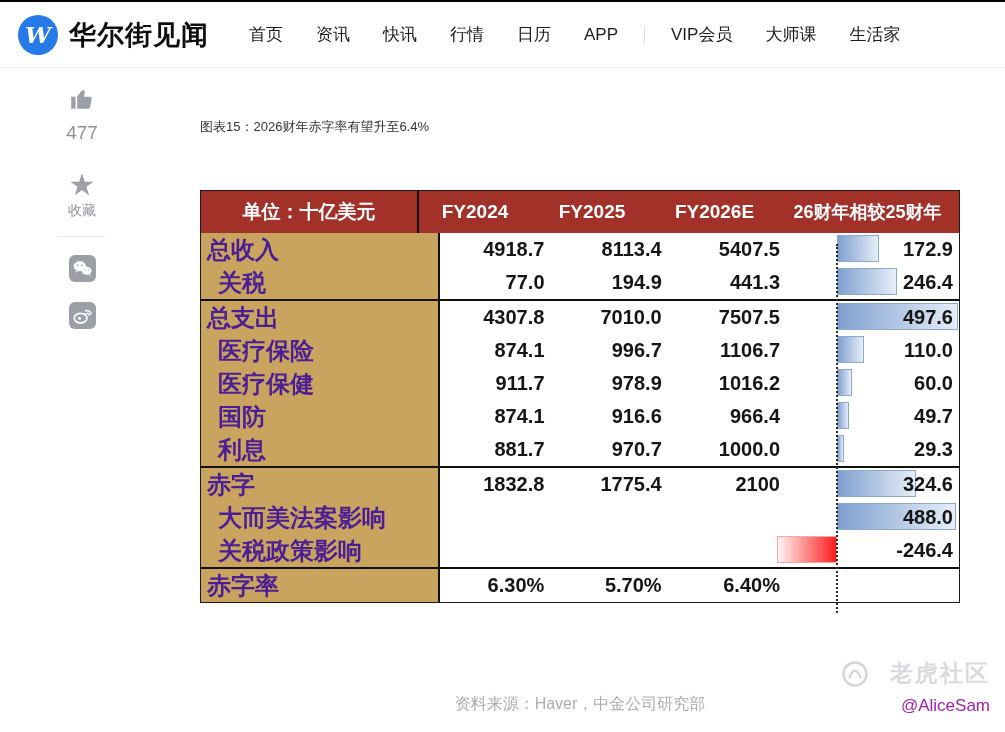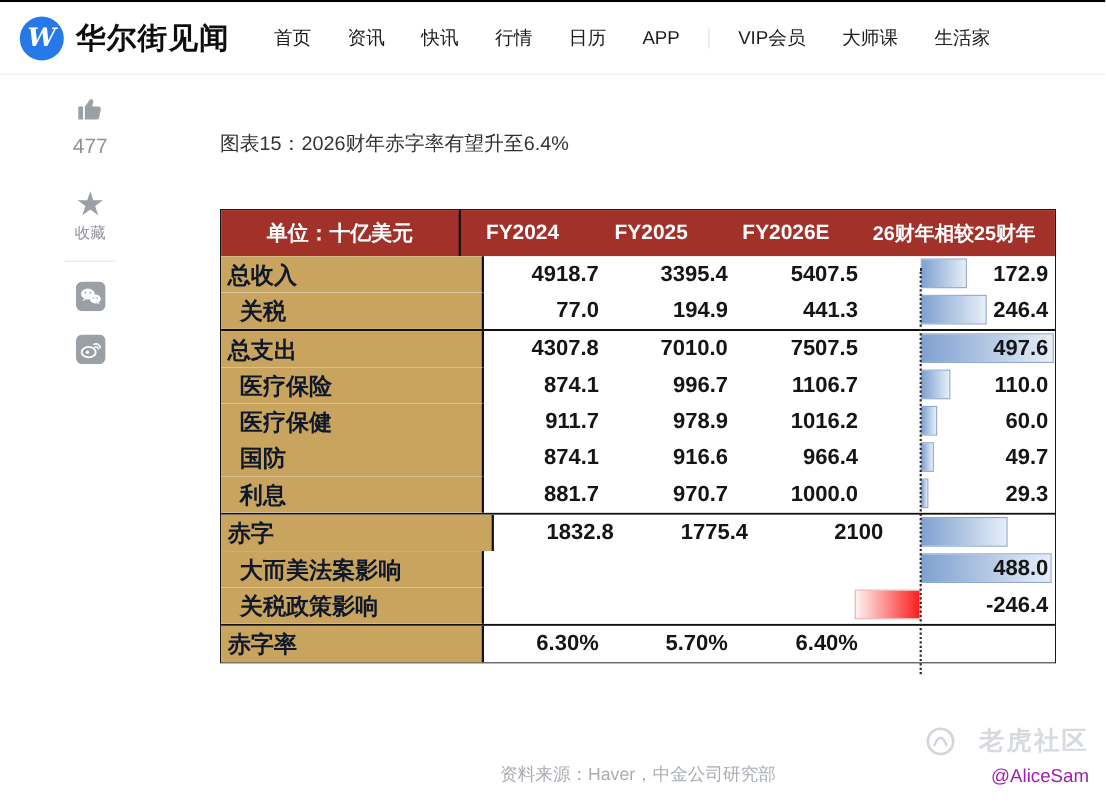--- a/index.html
+++ b/index.html
@@ -21,31 +21,31 @@
   .nav-divider{width:1px;height:18px;background:#ddd;margin:0 26px 0 -7px;}
   
   .rail{position:absolute;left:58px;top:86px;width:48px;text-align:center;}
   .rail .icon-btn{display:block;margin:0 auto;cursor:pointer;}
   .rail-count{font-size:19px;color:#8d9298;margin:6px 0 26px;}
   .rail-label{font-size:14px;color:#8d9298;margin:2px 0 16px;}
   .star-glyph{font-size:30px;color:#9aa0a6;line-height:30px;}
   .rail-divider{width:46px;height:1px;background:#e6e6e6;margin:0 auto 18px;}
   .share-icon{margin:0 auto 16px;display:block;cursor:pointer;}
   
-  .fig-title{position:absolute;left:200px;top:118px;font-size:18px;color:#333;}
+  .fig-title{position:absolute;left:200px;top:118px;font-size:13px;color:#333;}
   .tbl{position:absolute;left:200px;top:190px;width:760px;border:1px solid #1a1a1a;
     box-sizing:border-box;background:#fff;}
   .tbl-header{height:42px;background:#a2312a;display:flex;align-items:center;color:#fff;font-weight:bold;}
   .hcell{display:flex;align-items:center;justify-content:center;font-size:19px;height:100%;box-sizing:border-box;}
   .h-lab{width:218px;border-right:2px solid #111;}
   .h-c1{width:112px;} .h-c2{width:122px;} .h-c3{width:123px;} .h-chg{width:183px;font-size:18px;}
   .trow{height:33px;display:flex;align-items:center;position:relative;background:#fff;}
   .lab{width:248px;align-self:stretch;display:flex;align-items:center;background:#c8a45f;
-    border-right:2px solid #111;box-sizing:border-box;font-weight:bold;font-size:21px;
-    color:#0f172a;padding-left:6px;}
+    border-right:2px solid #111;box-sizing:border-box;font-weight:bold;font-size:24px;
+    color:#4c1d95;padding-left:6px;}
   .lab.indent{padding-left:17px;}
   .num{font-weight:bold;font-size:20px;color:#151515;text-align:right;box-sizing:border-box;white-space:nowrap;}
   .c1{width:112px;padding-right:3px;} .c2{width:122px;padding-right:3px;} .c3{width:123px;padding-right:3px;}
   .chg{width:183px;padding-right:6px;position:relative;z-index:2;}
   .sep{height:2px;background:#111;}
   .axis{position:absolute;left:635px;top:53px;height:369px;width:0;border-left:2px dotted #2a2a2a;z-index:3;}
   .bar{position:absolute;top:2px;height:27px;box-sizing:border-box;z-index:1;}
   .bar.blue{background:linear-gradient(to right,#7fa0cf,#e6eef8);border:1px solid #8ea8cc;}
   .bar.red{background:linear-gradient(to right,#fff3f3,#fb1d1d);border:1px solid #f2a9a9;}
   
@@ -125,21 +125,21 @@
 <div class="tbl-header">
       <div class="hcell h-lab">单位：十亿美元</div>
       <div class="hcell h-c1">FY2024</div>
       <div class="hcell h-c2">FY2025</div>
       <div class="hcell h-c3">FY2026E</div>
       <div class="hcell h-chg">26财年相较25财年</div>
     </div>
     <div class="trow">
       <div class="lab">总收入</div>
       <div class="num c1">4918.7</div>
-      <div class="num c2">3395.4</div>
+      <div class="num c2">8113.4</div>
       <div class="num c3">5407.5</div>
       <div class="num chg">172.9</div>
       <div class="bar blue" style="width: 42px; left: 636px;"></div>
     </div>
     <div class="trow">
       <div class="lab indent">关税</div>
       <div class="num c1">77.0</div>
       <div class="num c2">194.9</div>
       <div class="num c3">441.3</div>
       <div class="num chg">246.4</div>
@@ -185,20 +185,21 @@
       <div class="num c3">1000.0</div>
       <div class="num chg">29.3</div>
       <div class="bar blue" style="width: 7px; left: 636px;"></div>
     </div>
     <div class="sep"></div>
     <div class="trow">
       <div class="lab">赤字</div>
       <div class="num c1">1832.8</div>
       <div class="num c2">1775.4</div>
       <div class="num c3">2100</div>
+      <div class="num chg">324.6</div>
       <div class="bar blue" style="width: 79px; left: 636px;"></div>
     </div>
     <div class="trow">
       <div class="lab indent">大而美法案影响</div>
       <div class="num c1"></div>
       <div class="num c2"></div>
       <div class="num c3"></div>
       <div class="num chg">488.0</div>
       <div class="bar blue" style="width: 119px; left: 636px;"></div>
     </div>

